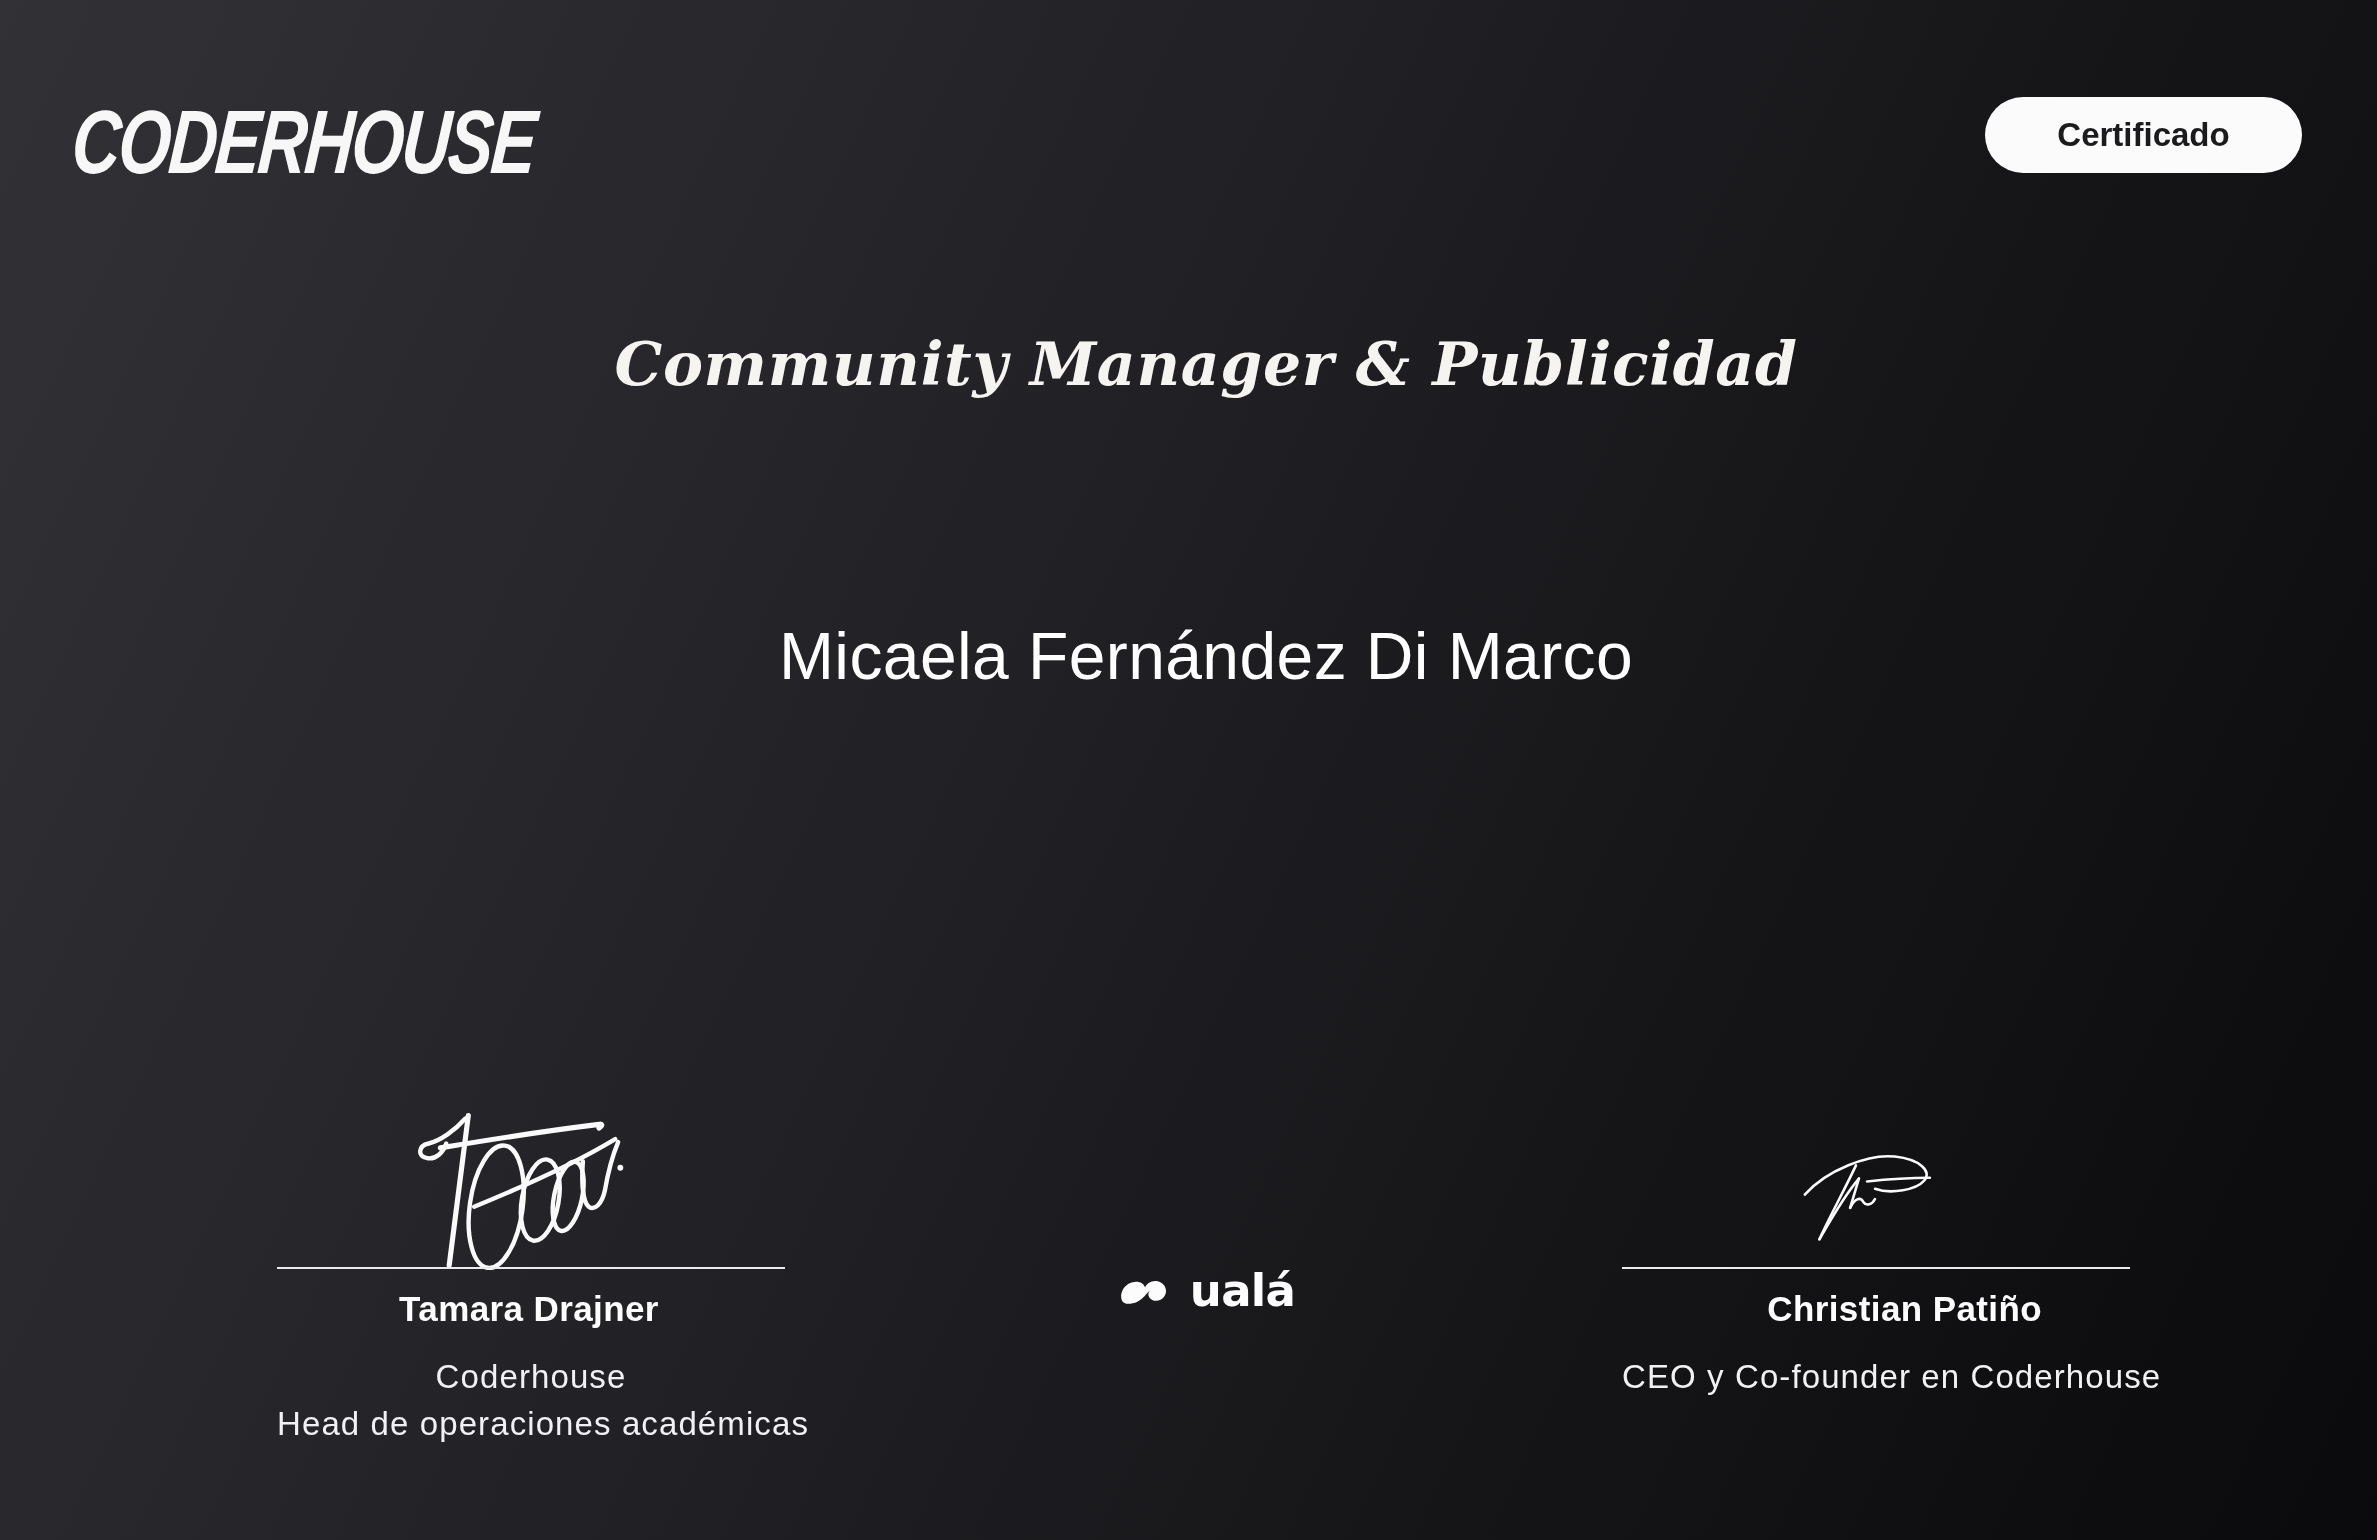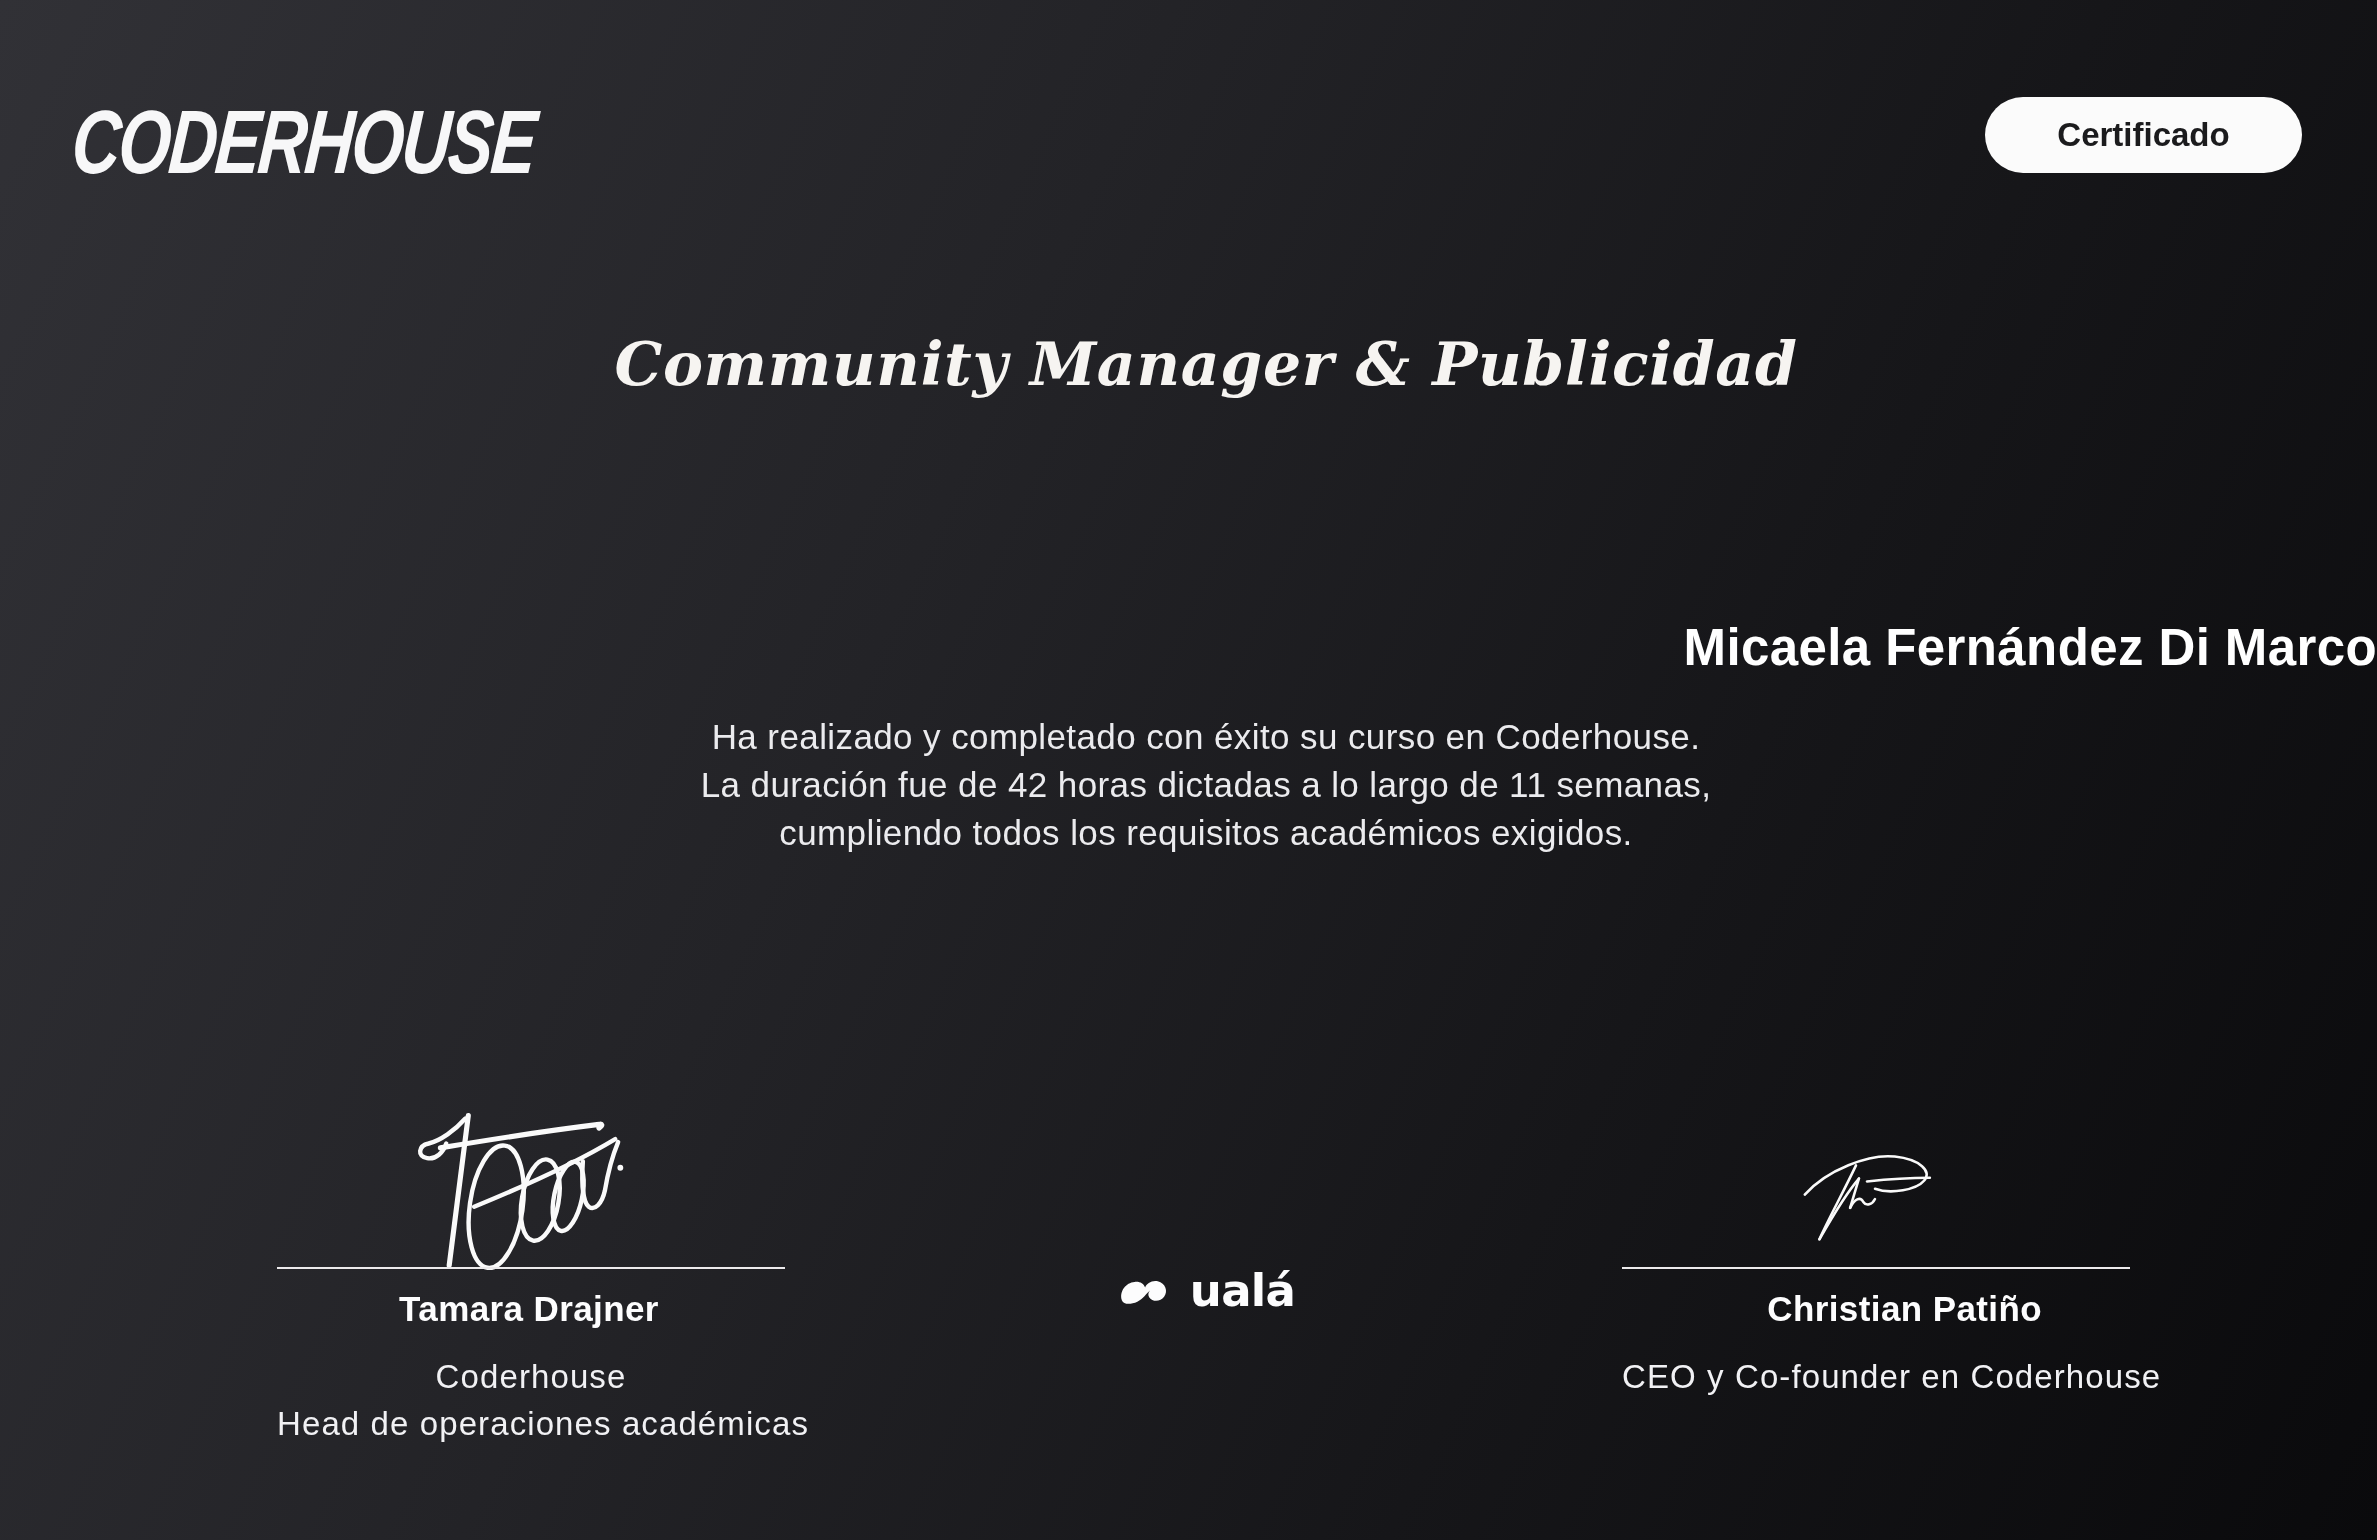--- a/index.html
+++ b/index.html
@@ -61,26 +61,25 @@
     font-family: "DejaVu Serif", "Liberation Serif", serif;
     font-style: italic;
     font-weight: bold;
     font-size: 60px;
     letter-spacing: 0.7px;
     color: #f6f4f1;
     white-space: nowrap;
   }
   .recipient-name {
     top: 618px;
-    font-size: 51px;
-    font-weight: bold;
+    font-size: 66px;
+    font-weight: normal;
     letter-spacing: 0.4px;
     color: #ffffff;
     white-space: nowrap;
-    text-align: right;
   }
   .description {
     top: 713px;
     font-size: 35px;
     font-weight: normal;
     line-height: 48px;
     letter-spacing: 0.4px;
     color: #ebebee;
   }
   .description span { display: block; }
@@ -168,25 +167,20 @@
 <div class="certificate">
 
   <div class="logo">CODERHOUSE</div>
   <button class="badge">
     <span>Certificado</span>
   </button>
 
   <h1 class="center-col course-title">Community Manager &amp; Publicidad</h1>
   <h2 class="center-col recipient-name">Micaela Fernández Di Marco</h2>
 
-  <p class="center-col description">
-    <span>Ha realizado y completado con éxito su curso en Coderhouse.</span>
-    <span>La duración fue de 42 horas dictadas a lo largo de 11 semanas,</span>
-    <span>cumpliendo todos los requisitos académicos exigidos.</span>
-  </p>
 
 
   <div class="issuer-brand">
     <svg width="59" height="31" viewBox="0 0 82 44" aria-hidden="true">
       <path fill="#fcfcfd" d="M6,33 C2,20 12,8 24,7 C31,6 37,9 39,15 C41,9 49,4 57,6 C68,9 72,20 66,28 C61,35 50,36 45,29 C43,26 43,22 46,19 C41,23 36,31 28,35 C19,39 9,40 6,33 Z"></path>
     </svg>
     <span class="uala-word">ualá</span>
   </div>
 
   <svg class="sig-svg left" width="213" height="180" viewBox="0 0 290 245" aria-hidden="true" fill="none" stroke="#fafafa" stroke-width="6" stroke-linecap="round">

